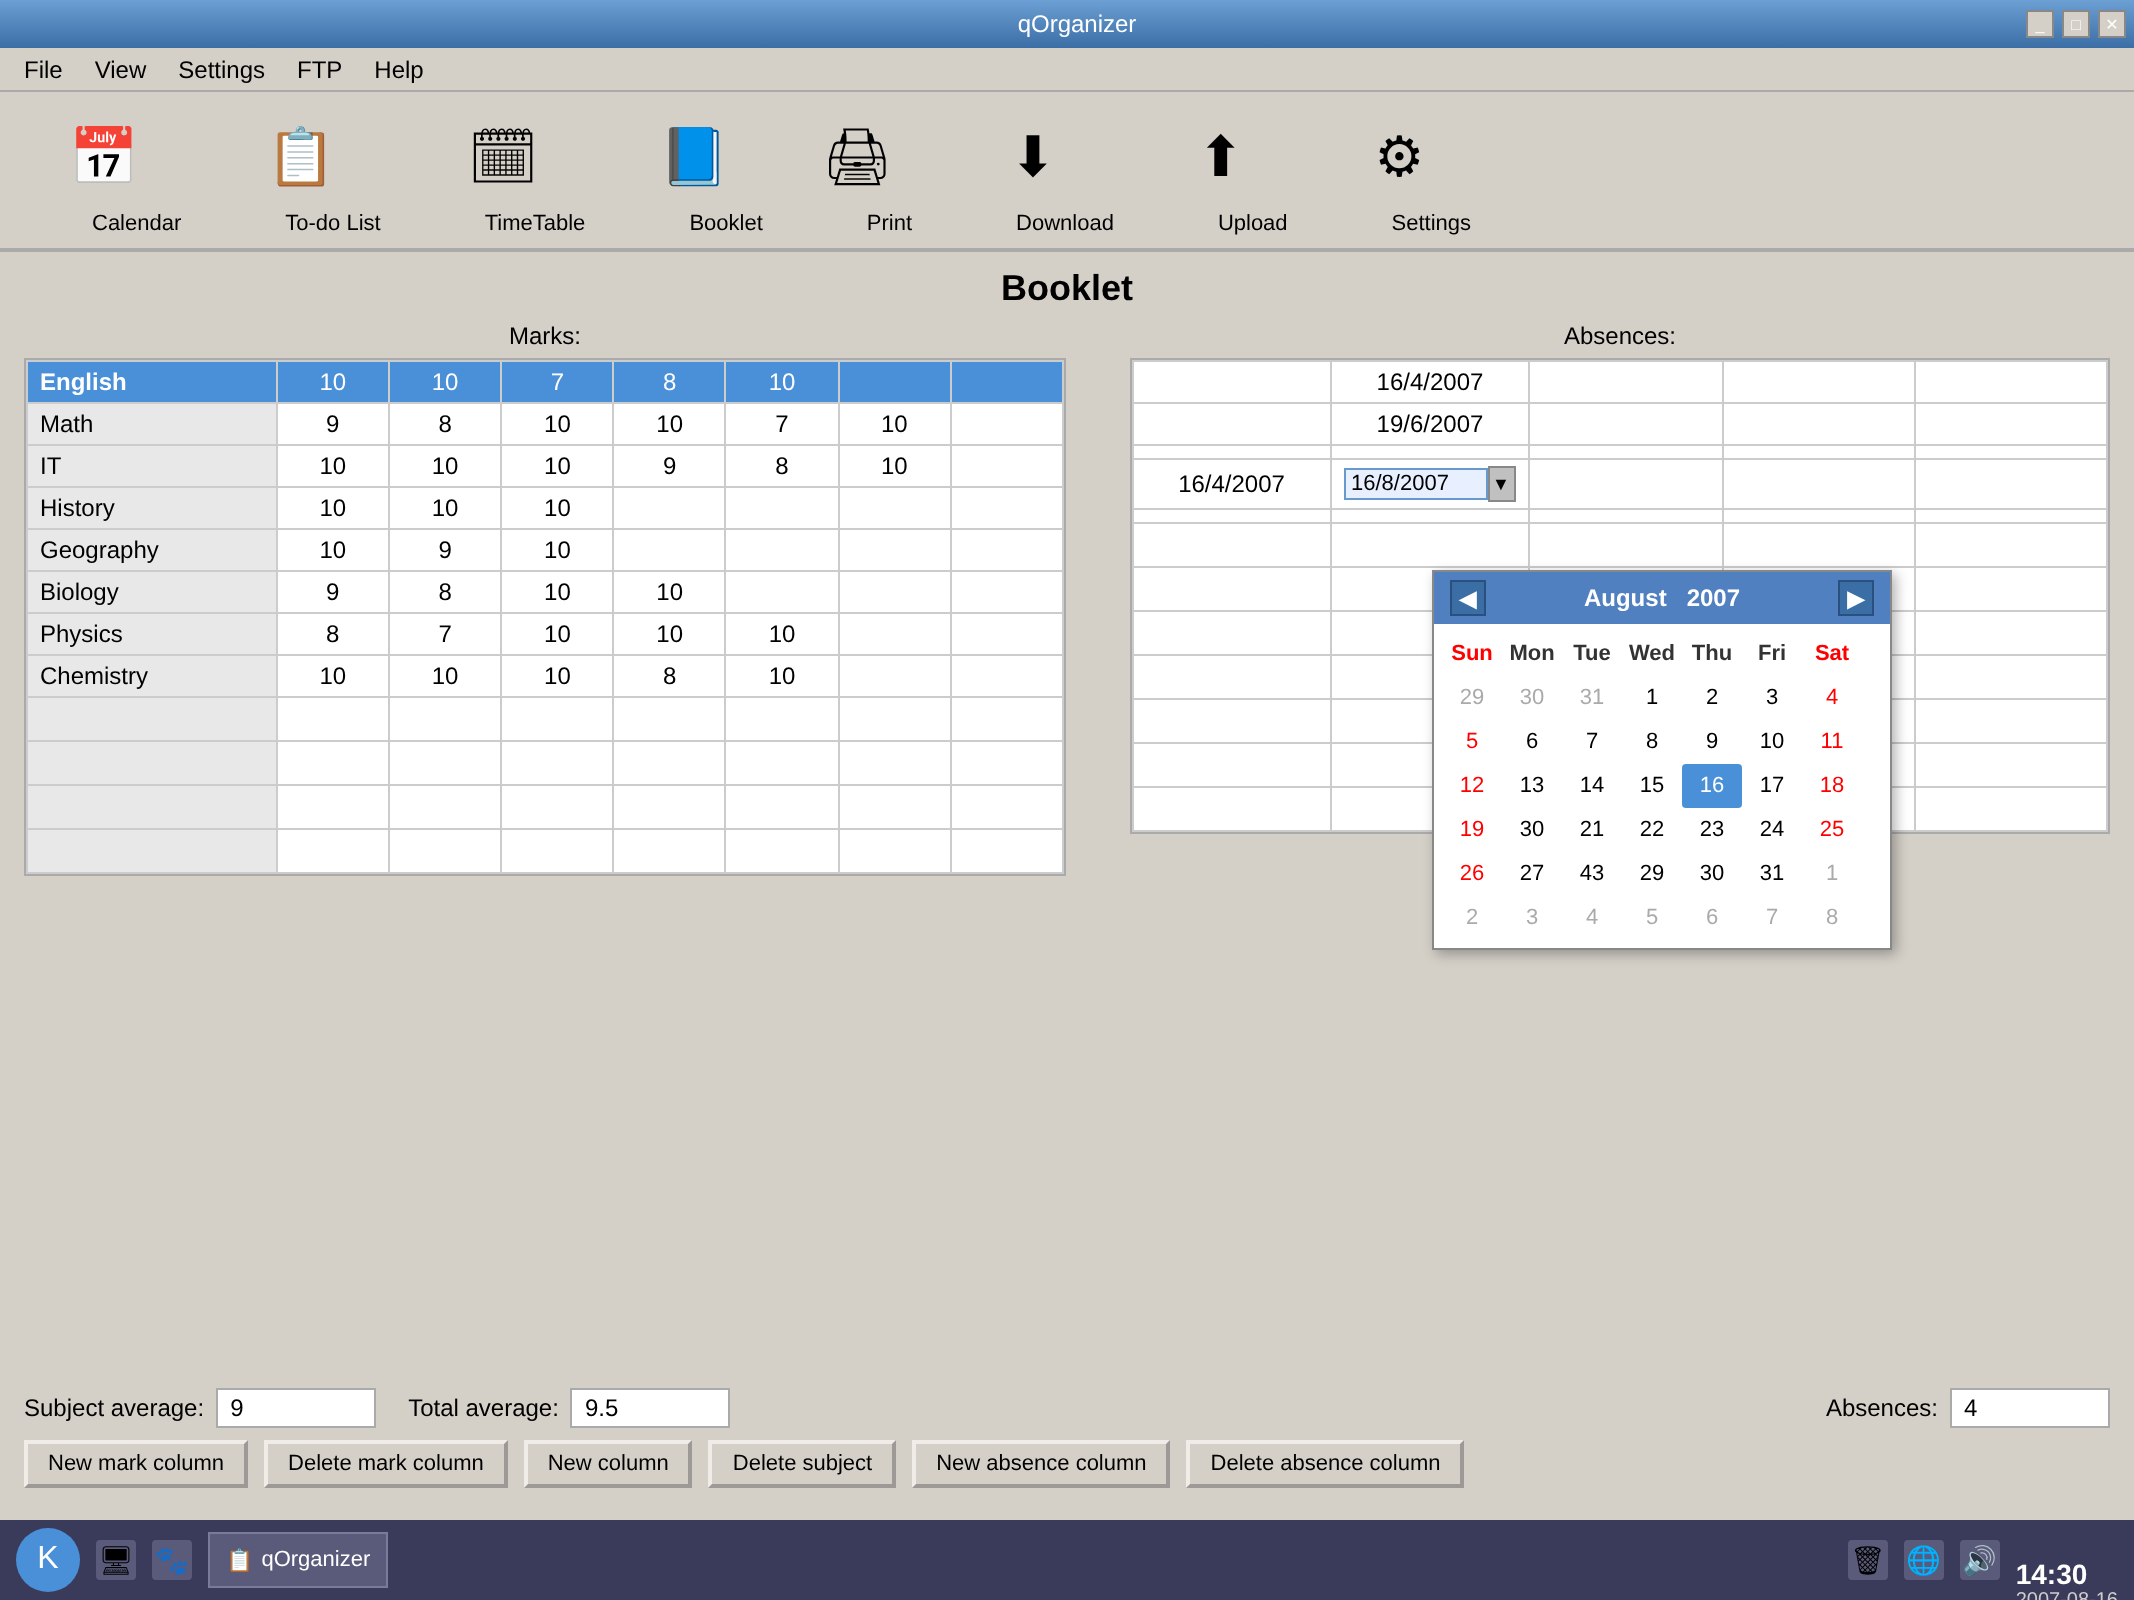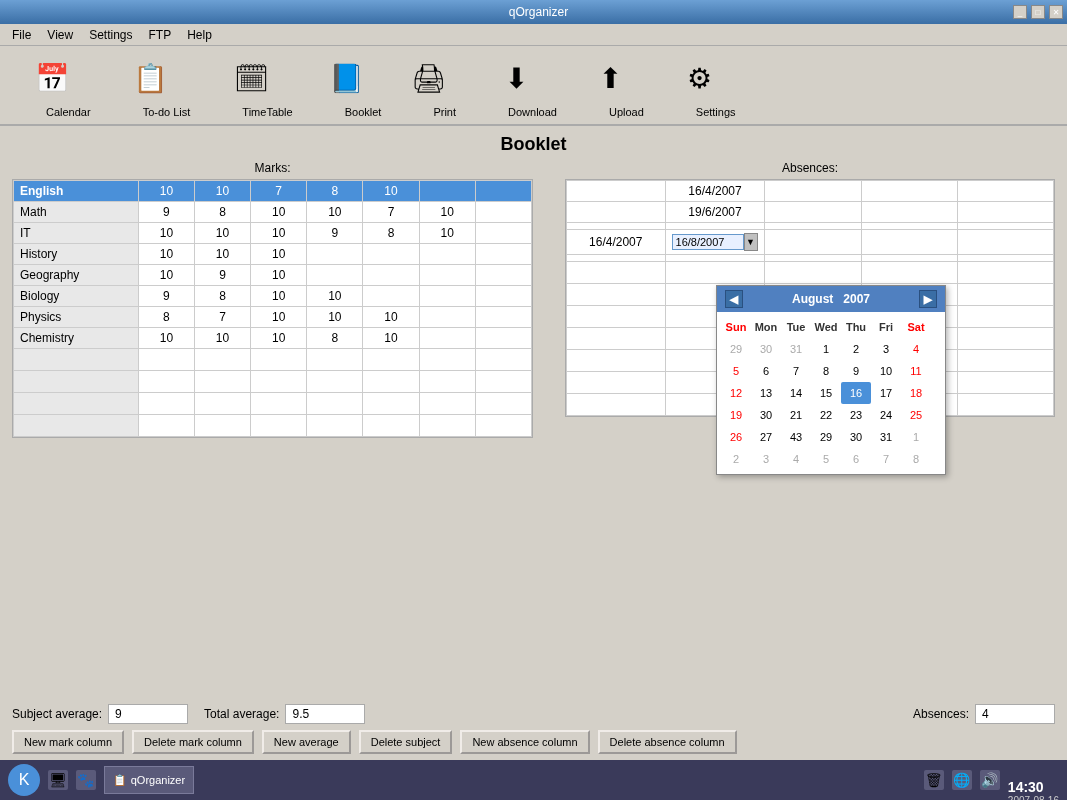--- a/index.html
+++ b/index.html
@@ -209,21 +209,21 @@
       width: 14px;
       height: 18px;
       cursor: pointer;
       display: flex;
       align-items: center;
       justify-content: center;
       font-size: 9px;
     }
     
     .bottom-area {
-      padding: 6px 12px 6px;
+      padding: 6px 12px 16px;
       background: #d4d0c8;
     }
     .stats-row {
       display: flex;
       align-items: center;
       gap: 16px;
       margin-bottom: 6px;
     }
     .stat-group {
       display: flex;
@@ -711,21 +711,21 @@
       <input type="text" class="stat-input" value="9.5" style="">
     </div>
     <div class="stat-group absences-stat">
       <span>Absences:</span>
       <input type="text" class="stat-input abs-input" value="4" style="">
     </div>
   </div>
   <div class="buttons-row">
     <button class="action-btn">New mark column</button>
     <button class="action-btn">Delete mark column</button>
-    <button class="action-btn">New average</button>
+    <button class="action-btn">New column</button>
     <button class="action-btn">Delete subject</button>
     <button class="action-btn">New absence column</button>
     <button class="action-btn">Delete absence column</button>
   </div>
 </div>
 
 <div class="taskbar">
   <div class="taskbar-start">K</div>
   <div class="tray-icon">🖥</div>
   <div class="tray-icon">🐾</div>

